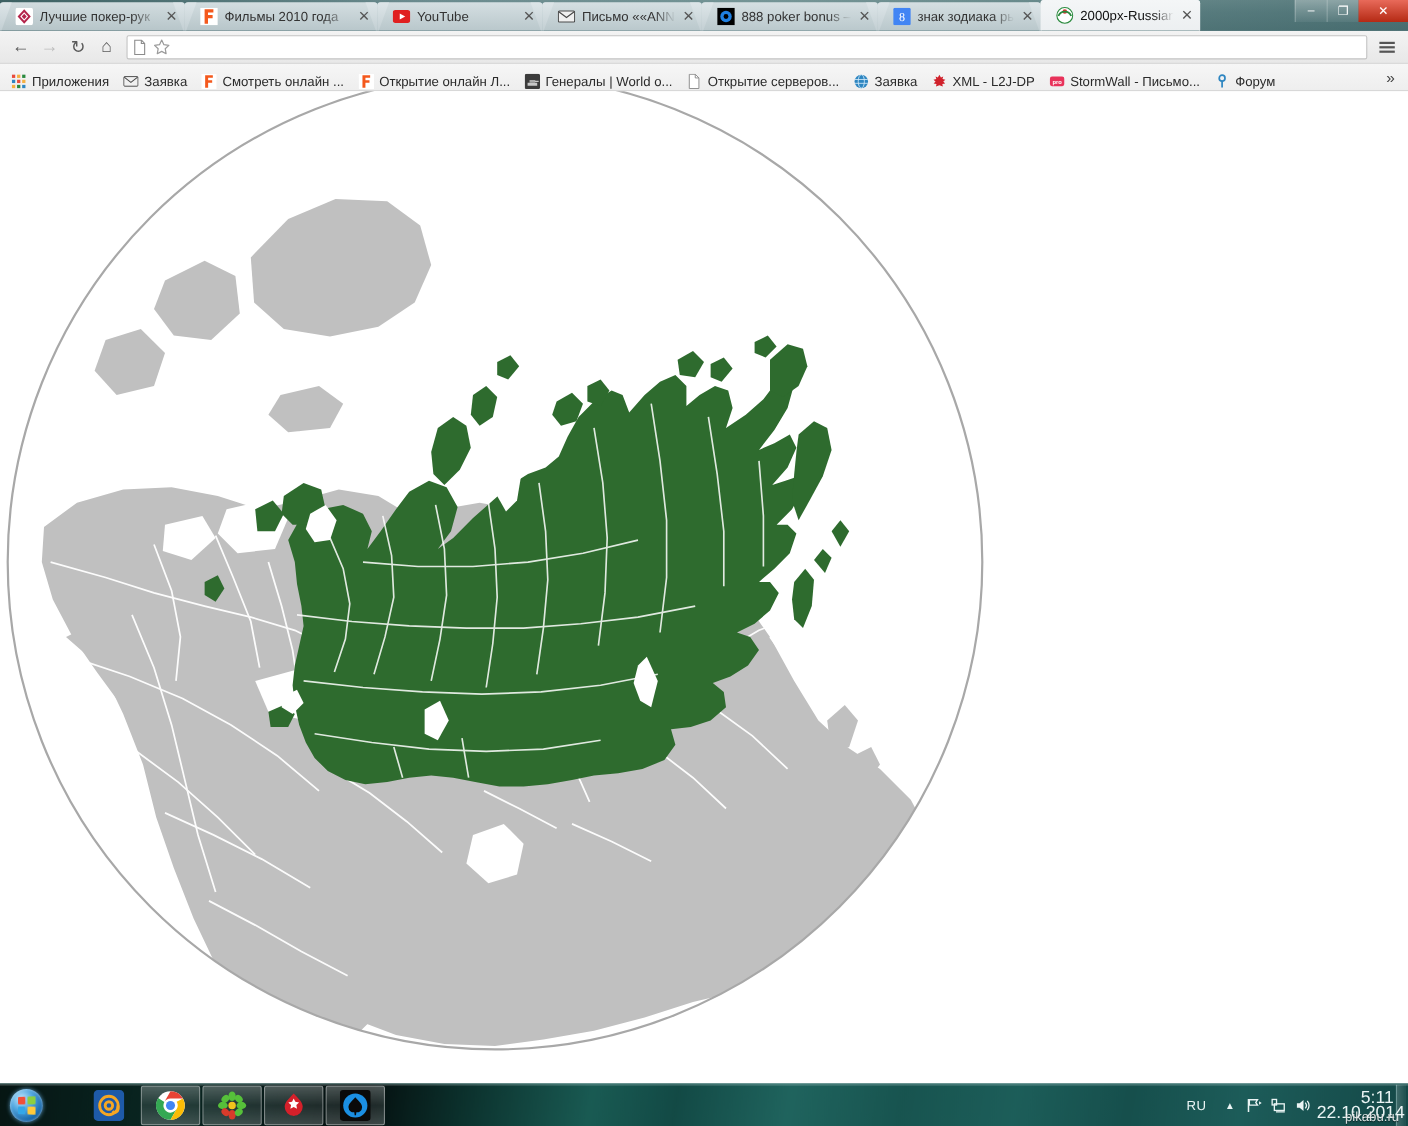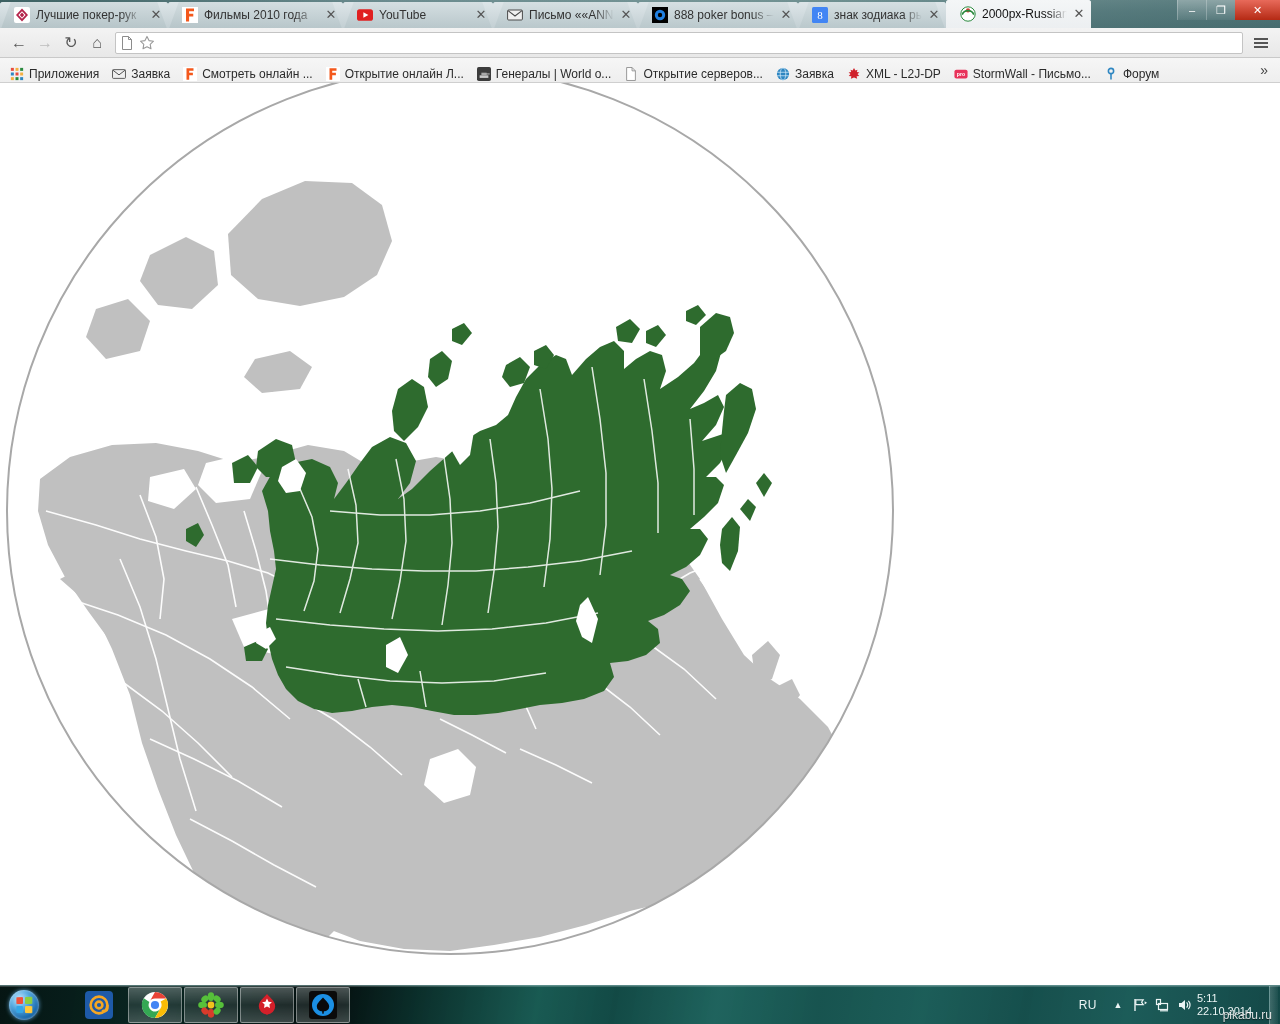--- a/index.html
+++ b/index.html
@@ -283,23 +283,23 @@
     padding-right: 2px;
     color: #eaf4f4; font-size: 12px;
   }
   #lang { padding: 0 10px 0 6px; letter-spacing: .5px; }
   .trayicon {
     width: 22px; height: 30px;
     display: flex; align-items: center; justify-content: center;
     cursor: pointer;
   }
   #clock {
-    width: 74px; text-align: left;
+    width: 74px; text-align: right;
     line-height: 13px;
-    font-size: 11px;
+    font-size: 16px;
     padding: 0 2px;
     cursor: default;
   }
   #clock .t { display:block; }
   #clock .d { display:block; }
   #showdesktop {
     width: 9px; height: 38px;
     border-left: 1px solid rgba(200,230,230,.45);
     background: linear-gradient(to right, rgba(255,255,255,.18), rgba(255,255,255,.04));
     cursor: pointer;

